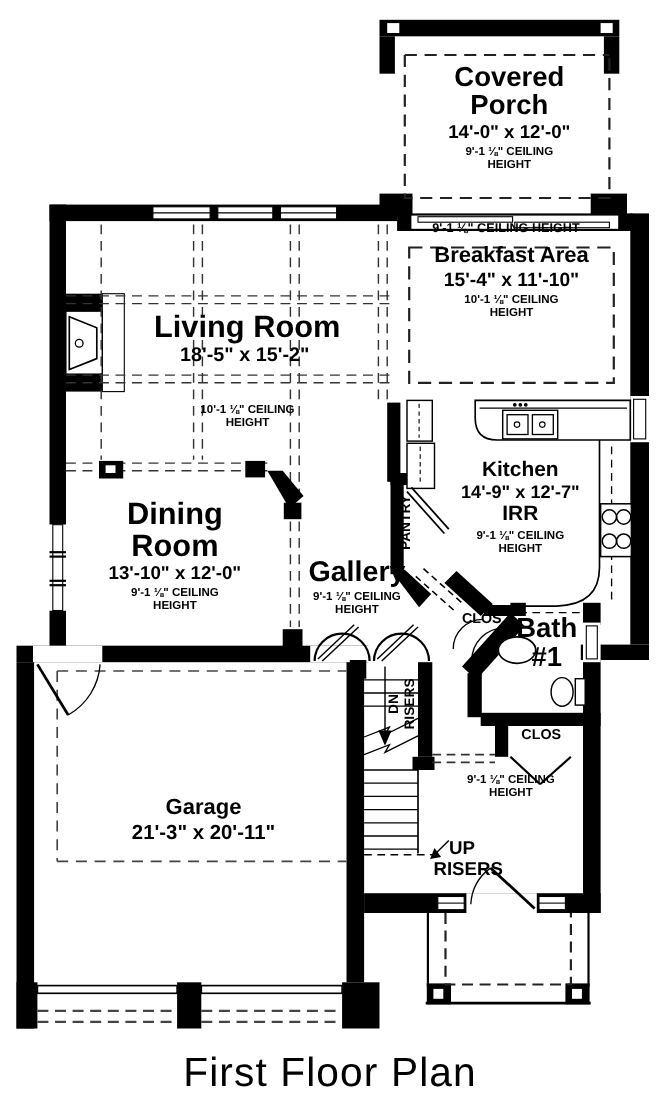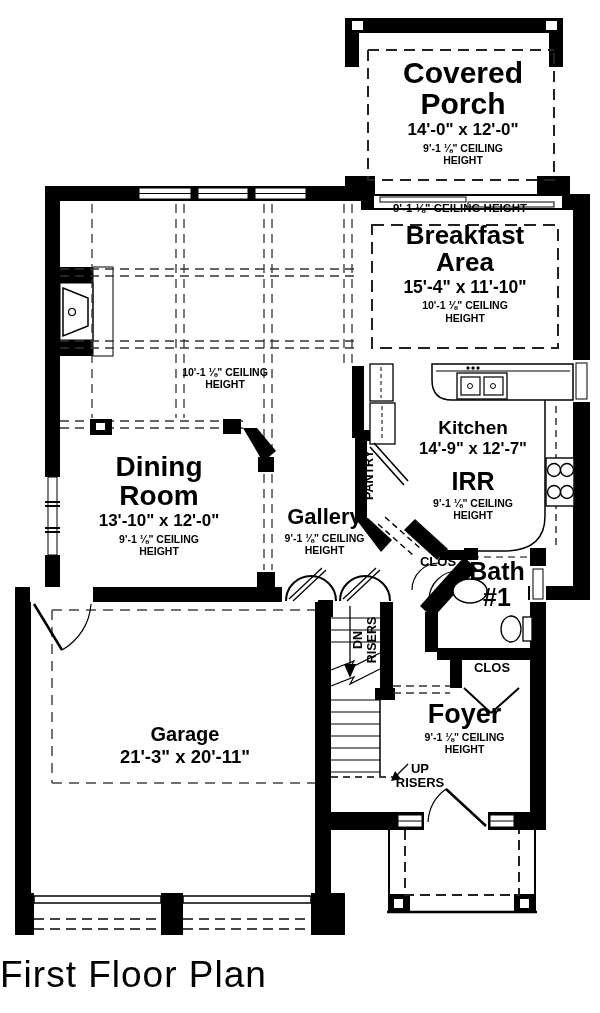--- a/index.html
+++ b/index.html
@@ -5,21 +5,21 @@
   html,body{margin:0;padding:0;background:#fff;}
   .plan{position:relative;width:600px;height:1013px;background:#fff;overflow:hidden;
         font-family:"Liberation Sans",sans-serif;color:#000;}
   svg.layer{position:absolute;left:0;top:0;}
   .lbl{position:absolute;text-align:center;font-weight:bold;color:#000;line-height:1.04;}
   .nm{display:block;}
   .dim{display:block;margin-top:2px;white-space:nowrap;}
   .ceil{display:block;font-size:10.5px;line-height:1.18;margin:3px auto 0;width:96px;}
   .nowrap{white-space:nowrap;}
   .rot{transform:rotate(-90deg);}
-  .title{position:absolute;left:0;top:954px;width:600px;text-align:left;
+  .title{position:absolute;left:0;top:954px;width:600px;text-align:center;
          font-size:37px;font-weight:400;letter-spacing:1px;}
 </style>
 </head>
 <body>
 
 <div class="plan">
 
 <svg class="layer" width="600" height="1013" viewBox="0 0 600 1013">
 
   <g fill="#000">
@@ -262,71 +262,74 @@
     <line x1="387" y1="912" x2="537" y2="912" stroke-width="2.5"></line>
     <rect x="388" y="894" width="22" height="19" fill="#000" stroke="none"></rect>
     <rect x="514" y="894" width="22" height="19" fill="#000" stroke="none"></rect>
     <rect x="394" y="899" width="9" height="9" fill="#fff" stroke="none"></rect>
     <rect x="520" y="899" width="9" height="9" fill="#fff" stroke="none"></rect>
     <polyline points="405,830 405,895 519,895 519,830" fill="none" stroke="#222" stroke-width="2" stroke-dasharray="10 6"></polyline>
   </g>
 </svg>
 
 <div class="lbl" style="left:393px;top:57px;width:140px;">
-  <span class="nm" style="font-size:30px;">Covered Porch</span>
+  <span class="nm" style="font-size:25px;">Covered Porch</span>
   <span class="dim" style="font-size:17px;">14'-0" x 12'-0"</span>
   <span class="ceil">9'-1 ⅛" CEILING HEIGHT</span>
 </div>
 
 <div class="lbl nowrap" style="left:380px;top:203px;width:160px;font-size:11.5px;">9'-1 ⅛" CEILING HEIGHT</div>
 
 <div class="lbl" style="left:390px;top:222px;width:150px;">
-  <span class="nm" style="font-size:26px;">Breakfast Area</span>
+  <span class="nm" style="font-size:20px;">Breakfast Area</span>
   <span class="dim" style="font-size:17.5px;">15'-4" x 11'-10"</span>
   <span class="ceil">10'-1 ⅛" CEILING HEIGHT</span>
 </div>
 
+<div class="lbl" style="left:140px;top:282px;width:165px;">
+  <span class="nm nowrap" style="font-size:28px;">Living Room</span>
+  <span class="dim" style="font-size:18px;">18'-5" x 15'-2"</span>
+</div>
 <div class="lbl" style="left:160px;top:366px;width:130px;">
   <span class="ceil" style="margin-top:0;">10'-1 ⅛" CEILING HEIGHT</span>
 </div>
 
 <div class="lbl" style="left:408px;top:418px;width:130px;">
   <span class="nm" style="font-size:19px;">Kitchen</span>
   <span class="dim" style="font-size:16.5px;">14'-9" x 12'-7"</span>
-  <span class="nm" style="font-size:25px;margin-top:11px;">IRR</span>
+  <span class="nm" style="font-size:19px;margin-top:1px;">IRR</span>
   <span class="ceil">9'-1 ⅛" CEILING HEIGHT</span>
 </div>
 
 <div class="lbl" style="left:89px;top:452px;width:140px;">
   <span class="nm" style="font-size:28px;">Dining Room</span>
   <span class="dim" style="font-size:17px;">13'-10" x 12'-0"</span>
   <span class="ceil">9'-1 ⅛" CEILING HEIGHT</span>
 </div>
 
 <div class="lbl" style="left:272px;top:506px;width:105px;">
-  <span class="nm" style="font-size:22px;">Gallery</span>
+  <span class="nm" style="font-size:26px;">Gallery</span>
   <span class="ceil">9'-1 ⅛" CEILING HEIGHT</span>
 </div>
 
 <div class="lbl rot" style="left:330px;top:468px;width:80px;height:14px;font-size:12.5px;">PANTRY</div>
 
 <div class="lbl" style="left:412px;top:555px;width:52px;font-size:13px;">CLOS</div>
 
 <div class="lbl" style="left:458px;top:558px;width:78px;font-size:25px;">Bath #1</div>
 
 <div class="lbl" style="left:466px;top:661px;width:52px;font-size:13px;">CLOS</div>
 
 <div class="lbl" style="left:407px;top:700px;width:115px;">
-  <span class="nm" style="font-size:27px;">Foyer</span>
   <span class="ceil">9'-1 ⅛" CEILING HEIGHT</span>
 </div>
 
 <div class="lbl rot" style="left:341px;top:626px;width:50px;height:28px;font-size:12.5px;line-height:1.1;">DN RISERS</div>
 
-<div class="lbl" style="left:394px;top:762px;width:52px;font-size:13px;line-height:1.1;">UP RISERS</div>
+<div class="lbl" style="left:394px;top:762px;width:52px;font-size:17px;line-height:1.1;">UP RISERS</div>
 
 <div class="lbl" style="left:105px;top:724px;width:160px;">
   <span class="nm" style="font-size:20px;">Garage</span>
   <span class="dim" style="font-size:18.5px;">21'-3" x 20'-11"</span>
 </div>
 
 
 <div class="title">First Floor Plan</div>
 
 </div>

